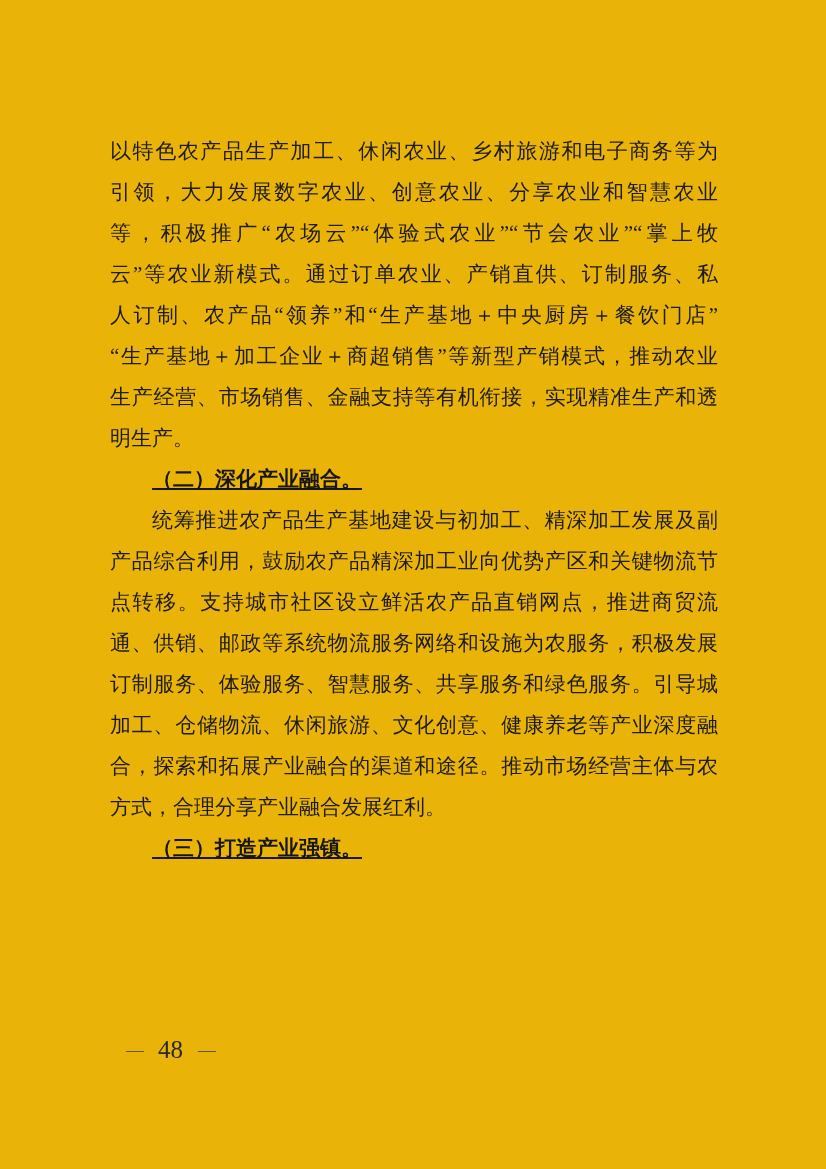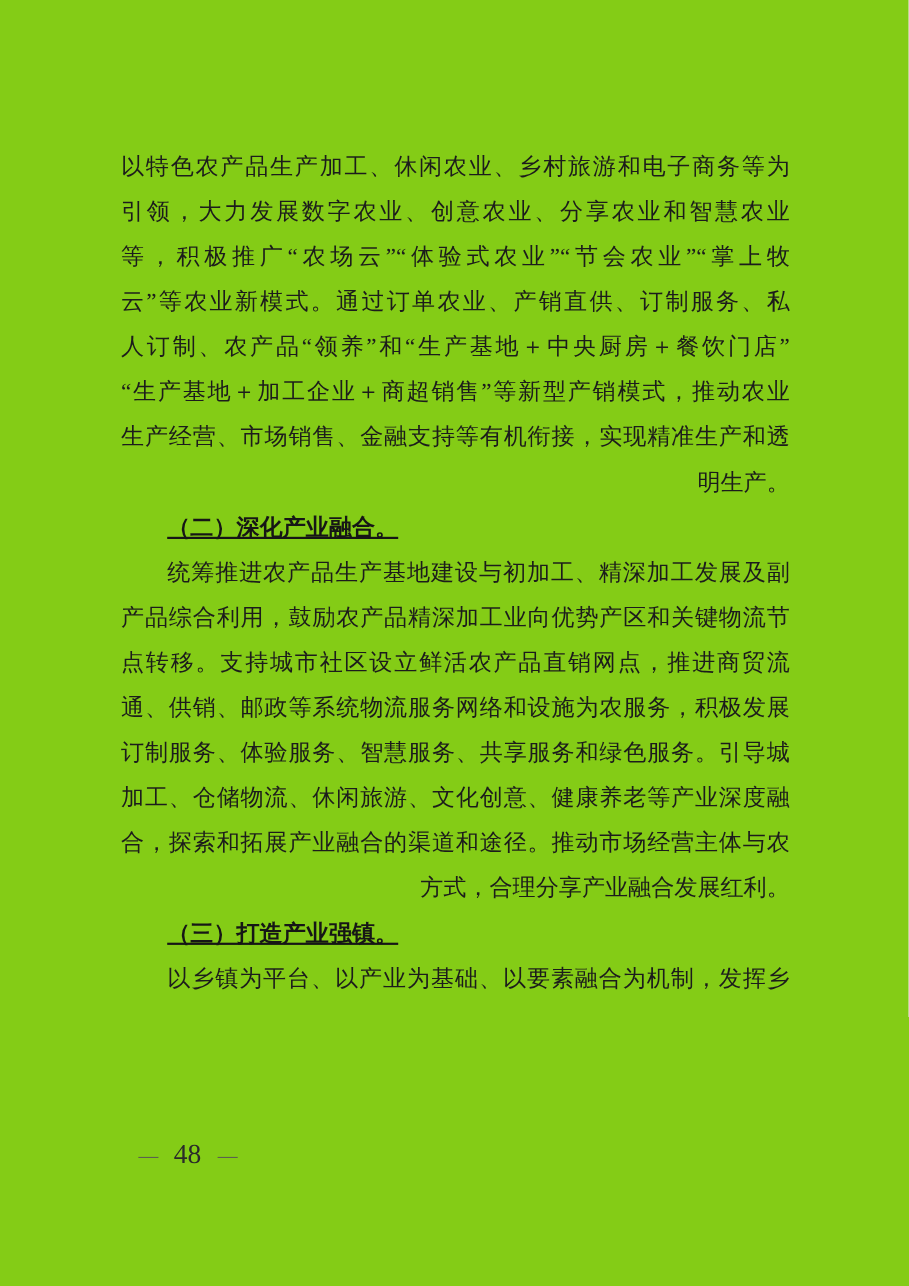--- a/index.html
+++ b/index.html
@@ -5,21 +5,21 @@
   html, body {
     margin: 0;
     padding: 0;
     background: #e8e8e8;
   }
   .page {
     position: relative;
     width: 826px;
     height: 1169px;
     margin: 0 auto;
-    background: #84cc16;
+    background: #eab308;
     overflow: hidden;
     font-family: "Liberation Serif", "DejaVu Serif", serif;
   }
   .doc-body {
     position: absolute;
     left: 110px;
     top: 131px;
     width: 608px;
   }
   .line {
@@ -34,21 +34,21 @@
     text-align-last: justify;
     text-justify: inter-character;
   }
   .line.body-first {
     text-align: justify;
     text-align-last: justify;
     text-justify: inter-character;
     text-indent: 2em;
   }
   .line.body-end {
-    text-align: right;
+    text-align: left;
   }
   .line.heading {
     font-weight: 700;
     text-indent: 2em;
     text-align: left;
     color: #161616;
     text-decoration: underline;
   }
   .footer {
     position: absolute;
@@ -86,21 +86,20 @@
       <div class="line heading">（二）深化产业融合。</div>
       <div class="line body-first">统筹推进农产品生产基地建设与初加工、精深加工发展及副</div>
       <div class="line body">产品综合利用，鼓励农产品精深加工业向优势产区和关键物流节</div>
       <div class="line body">点转移。支持城市社区设立鲜活农产品直销网点，推进商贸流</div>
       <div class="line body">通、供销、邮政等系统物流服务网络和设施为农服务，积极发展</div>
       <div class="line body">订制服务、体验服务、智慧服务、共享服务和绿色服务。引导城</div>
       <div class="line body">加工、仓储物流、休闲旅游、文化创意、健康养老等产业深度融</div>
       <div class="line body">合，探索和拓展产业融合的渠道和途径。推动市场经营主体与农</div>
       <div class="line body-end">方式，合理分享产业融合发展红利。</div>
       <div class="line heading">（三）打造产业强镇。</div>
-      <div class="line body-first">以乡镇为平台、以产业为基础、以要素融合为机制，发挥乡</div>
     </div>
 
   <div class="footer">
     <span class="dash">—</span>
     <span class="num">48</span>
     <span class="dash">—</span>
   </div>
 
 </div>
 

